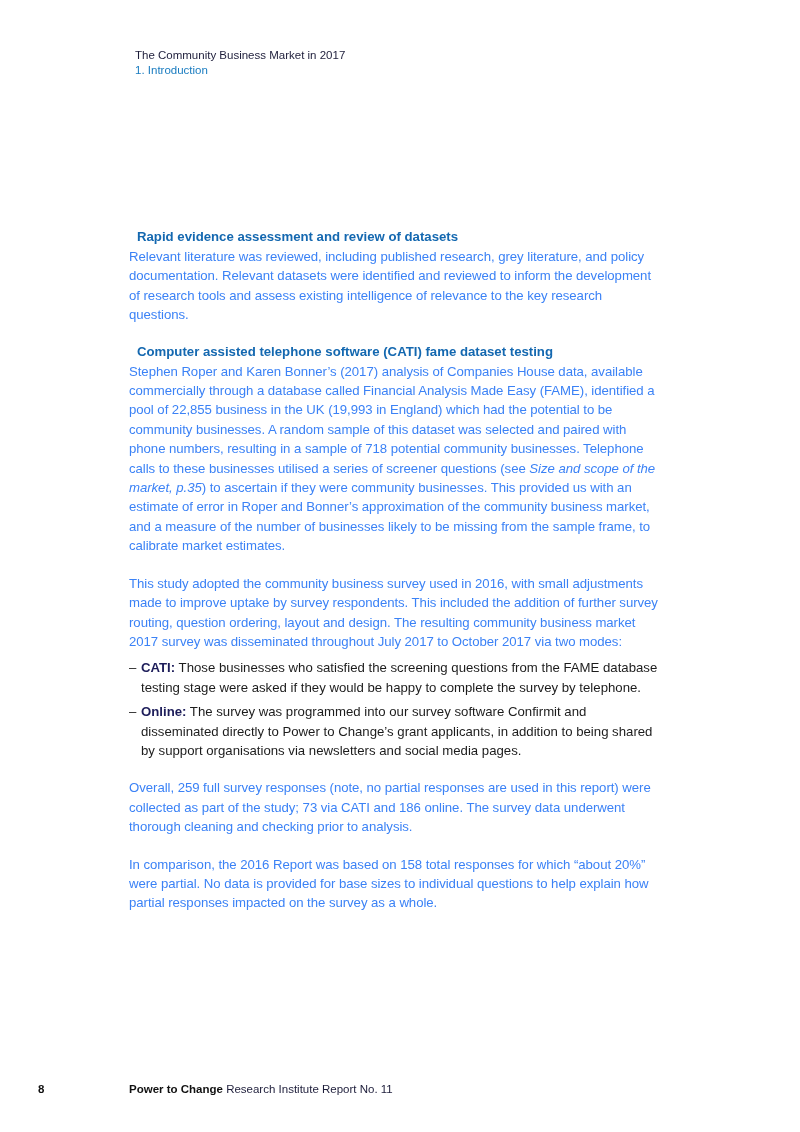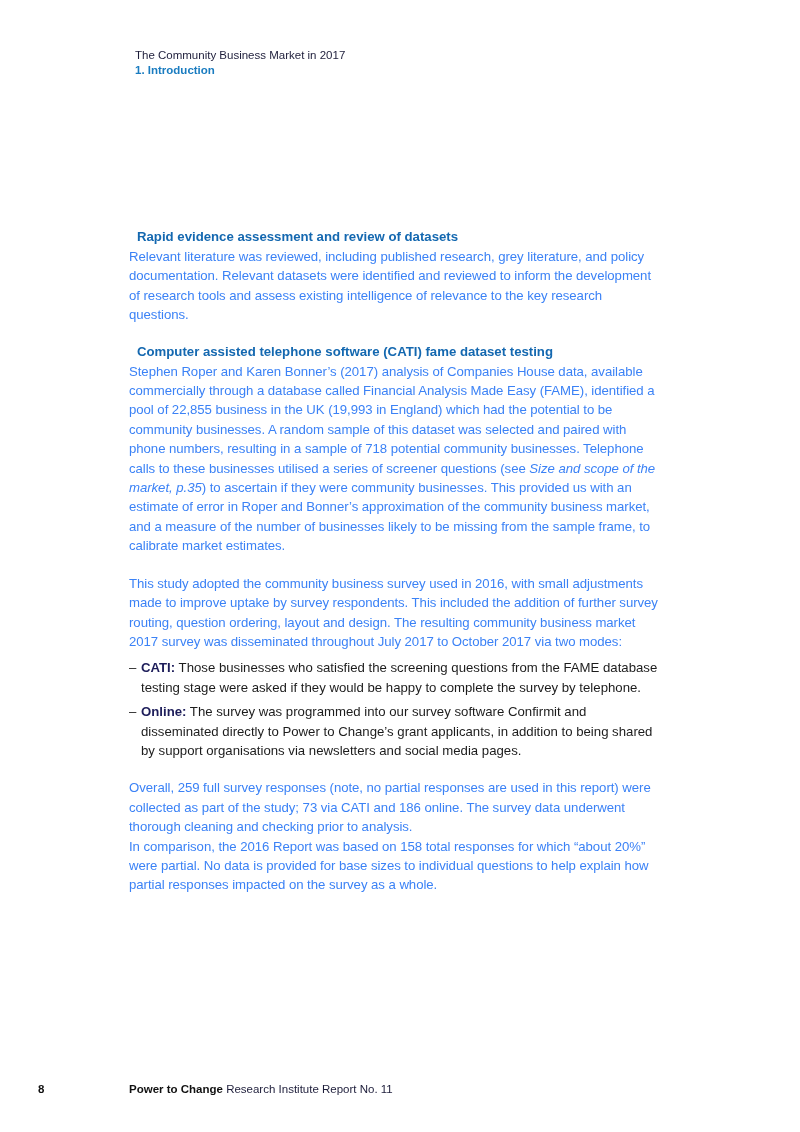--- a/index.html
+++ b/index.html
@@ -6,21 +6,21 @@
     body {
       width: 800px; height: 1132px; position: relative; overflow: hidden;
       font-family: "Liberation Sans", "DejaVu Sans", sans-serif;
       color: #1a1a1a;
     }
     .running-header {
       position: absolute; left: 135px; top: 36px;
       font-size: 11.5px; line-height: 15px; margin-top: 12px;
     }
     .running-header .doc-title { color: #1d1d3a; }
-    .running-header .section { color: #1a7cc0; font-weight: bold; }
+    .running-header .section { color: #1a7cc0; }
     .content {
       position: absolute; left: 129px; top: 228px; width: 530px;
     }
     h3 {
       margin: 0; font-size: 13.2px; line-height: 18px; font-weight: bold;
       color: #1468b0;
       padding-left: 8px;
     }
     p {
       margin: 0; font-size: 13.2px; line-height: 19.4px; color: #3b82f6;
@@ -28,21 +28,21 @@
     }
     .block { margin-bottom: 18px; }
     .block h3 { margin-bottom: 1px; }
     ul.modes { list-style: none; margin: 7px 0 18px 0; padding: 0; }
     ul.modes li {
       position: relative; padding-left: 12px; font-size: 13.2px; line-height: 19.4px;
       margin-bottom: 5px; color: #1c1c1c;
     }
     ul.modes li .dash { position: absolute; left: 0; top: 0; }
     ul.modes li strong { color: #1d1d5a; text-align: center; }
-    .para-gap { }
+    .para-gap { margin-bottom: 18px; }
     em { font-style: italic; }
     .footer {
       position: absolute; top: 1082px; left: 0; width: 800px;
       font-size: 11.5px; line-height: 15px;
     }
     .footer .page-num { position: absolute; left: 38px; font-weight: bold; color: #111; }
     .footer .report { position: absolute; left: 129px; color: #1d1d3a; }
     .footer .report strong { color: #111; }
   </style>
 </head>

